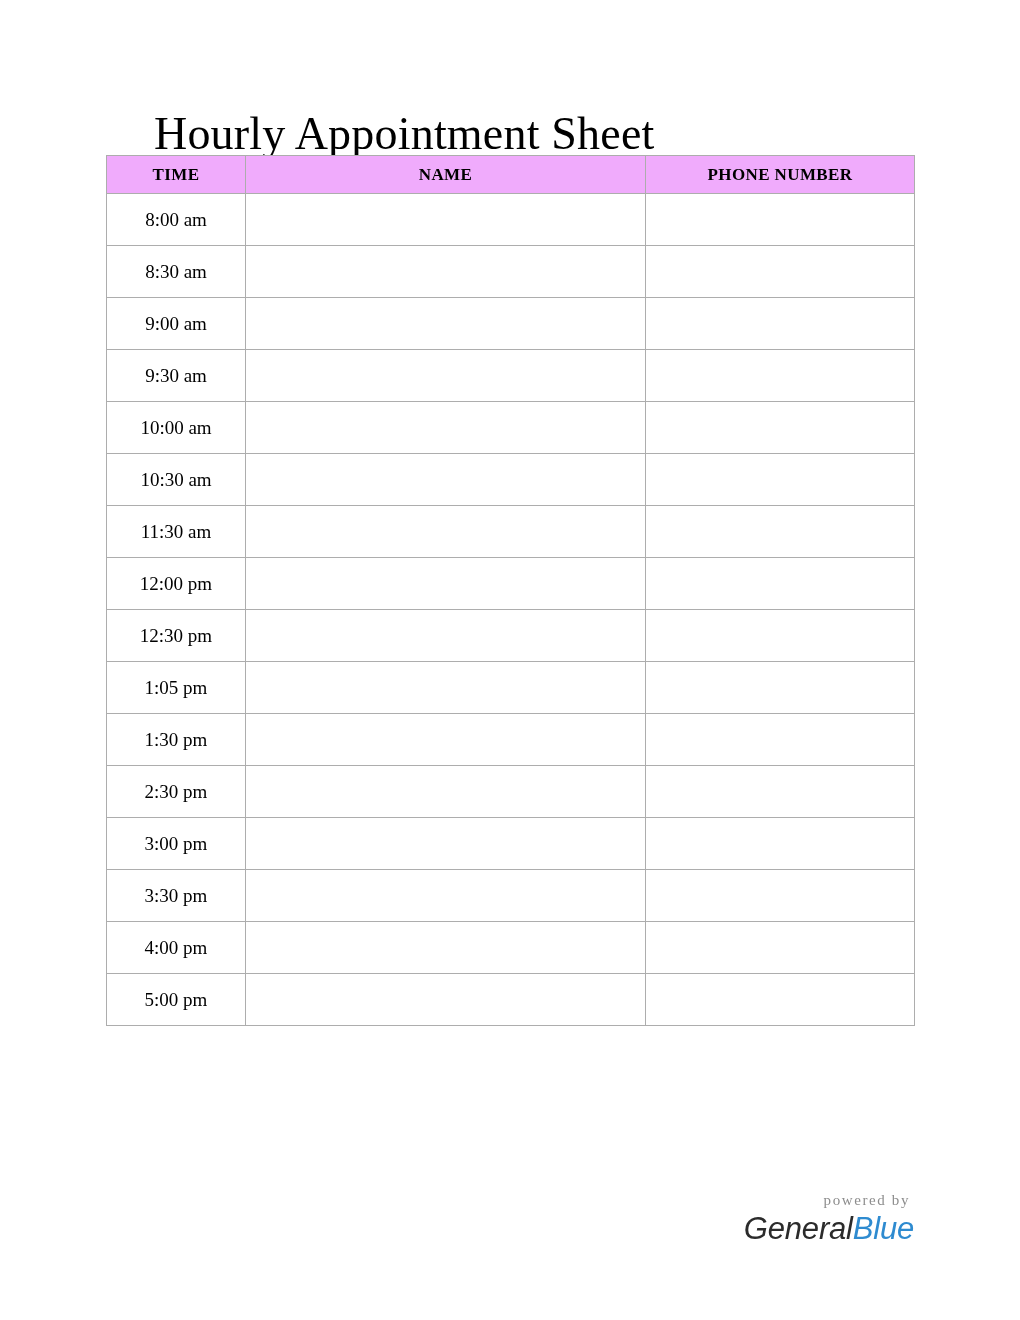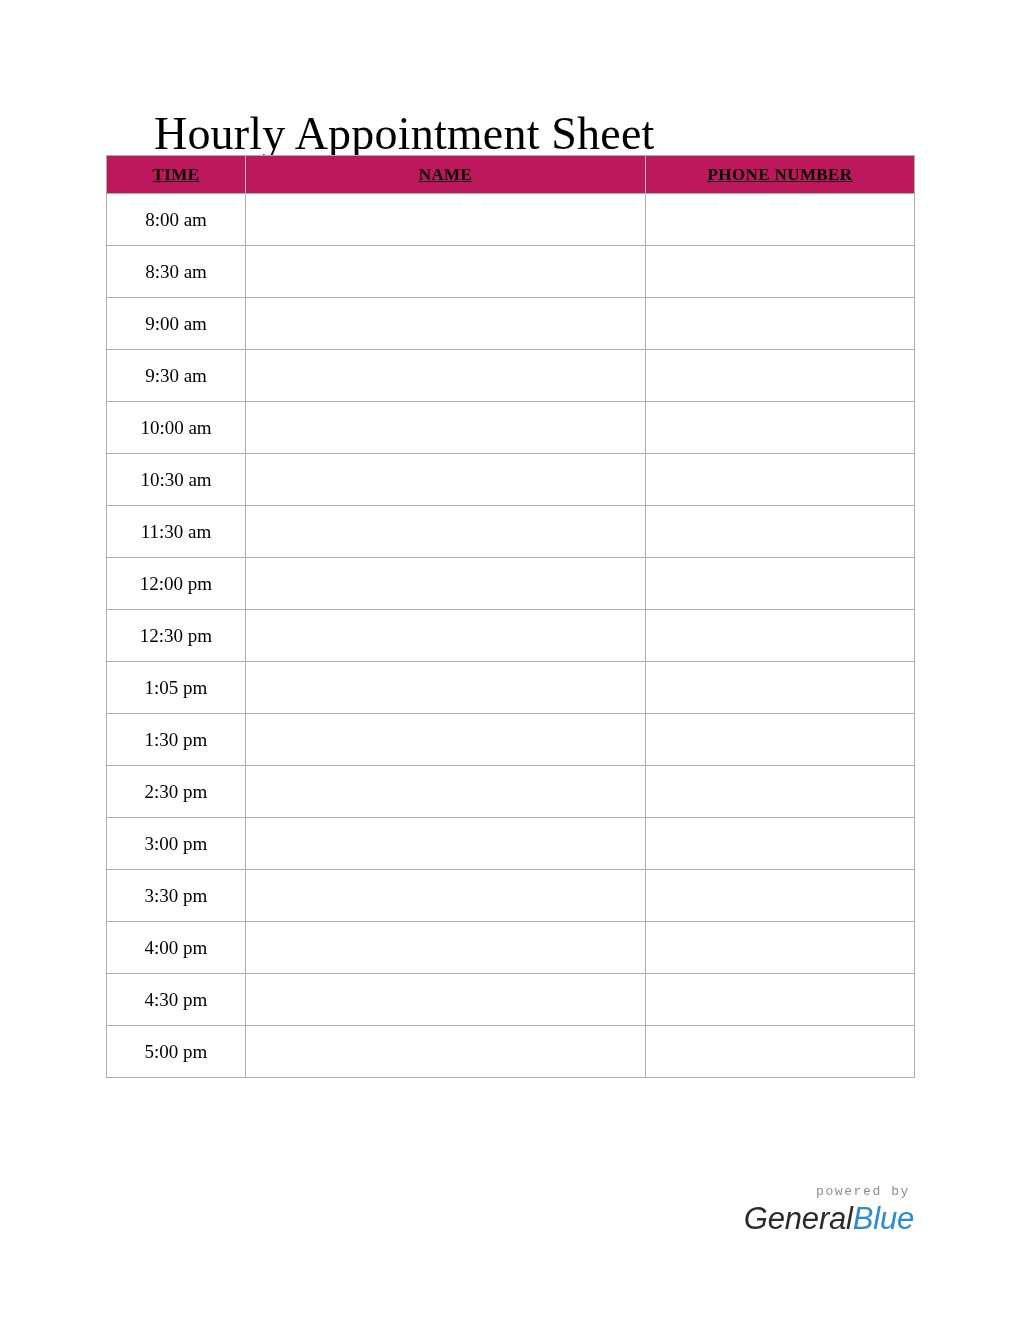--- a/index.html
+++ b/index.html
@@ -41,28 +41,27 @@
     border-collapse: collapse;
     table-layout: fixed;
   }
   .sheet-table th,
   .sheet-table td {
     border: 1px solid #adadad;
     padding: 0;
     margin: 0;
   }
   .sheet-table thead th {
-    background: #be185d;
+    background: #f0abfc;
     height: 37px;
     font-size: 17px;
     font-weight: bold;
     font-family: "Liberation Serif", serif;
     color: #000000;
     letter-spacing: 0.4px;
-    text-decoration: underline;
   }
   .col-time { width: 139px; }
   .col-name { width: 400px; }
   .col-phone { width: 269px; }
 
   .sheet-table tbody td {
     height: 51px;
     font-size: 19px;
     font-family: "Liberation Serif", serif;
     color: #000000;
@@ -77,25 +76,25 @@
   }
 
   .footer {
     position: absolute;
     right: 106px;
     top: 1180px;
     text-align: right;
     width: 300px;
   }
   .powered-by {
-    font-family: Liberation Mono, monospace;
-    font-size: 13px;
+    font-family: Liberation Serif, serif;
+    font-size: 15px;
     color: #8d8d8d;
     letter-spacing: 1.6px;
-    margin: 4px 0 2px 0;
+    margin: 12px 0 2px 0;
     padding-right: 4px;
   }
   .brand {
     font-family: "Liberation Sans", sans-serif;
     font-size: 31px;
     letter-spacing: -0.2px;
     white-space: nowrap;
     font-style: italic;
   }
   .brand-general { color: #2b2b2b; }
@@ -191,25 +190,20 @@
           <td class="cell-time">3:30 pm</td>
           <td class="cell-blank"></td>
           <td class="cell-blank"></td>
         </tr>
         <tr>
           <td class="cell-time">4:00 pm</td>
           <td class="cell-blank"></td>
           <td class="cell-blank"></td>
         </tr>
         <tr>
-          <td class="cell-time">4:30 pm</td>
-          <td class="cell-blank"></td>
-          <td class="cell-blank"></td>
-        </tr>
-        <tr>
           <td class="cell-time">5:00 pm</td>
           <td class="cell-blank"></td>
           <td class="cell-blank"></td>
         </tr>
       </tbody>
   </table>
 
   <div class="footer">
     <div class="powered-by">powered by</div>
     <div class="brand"><span class="brand-general">General</span><span class="brand-blue">Blue</span></div>

